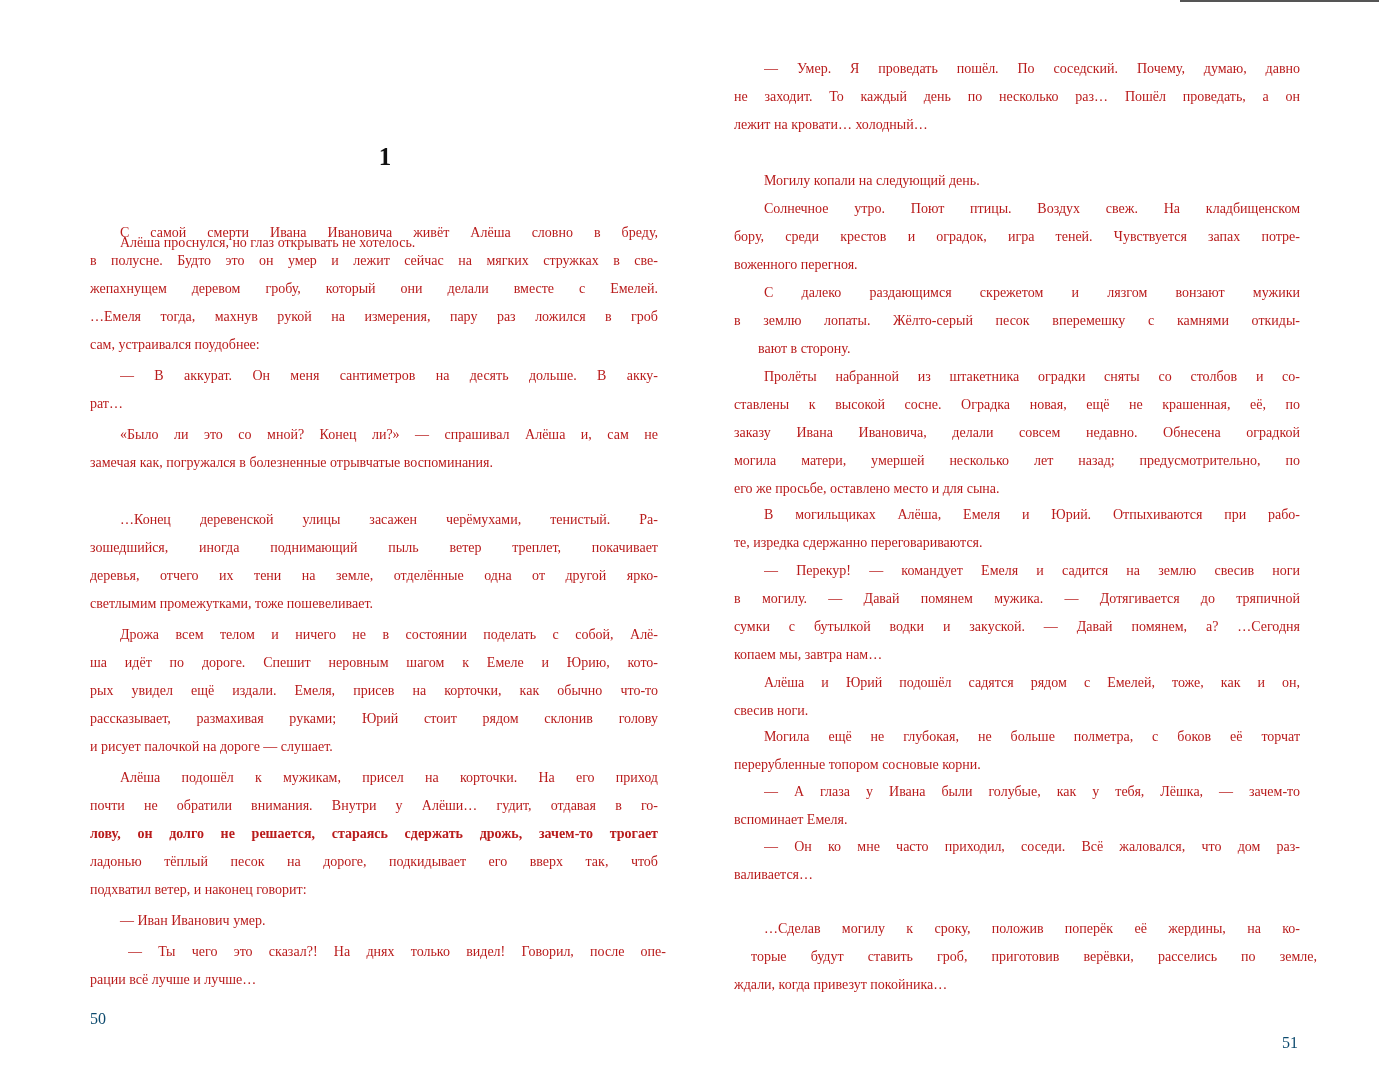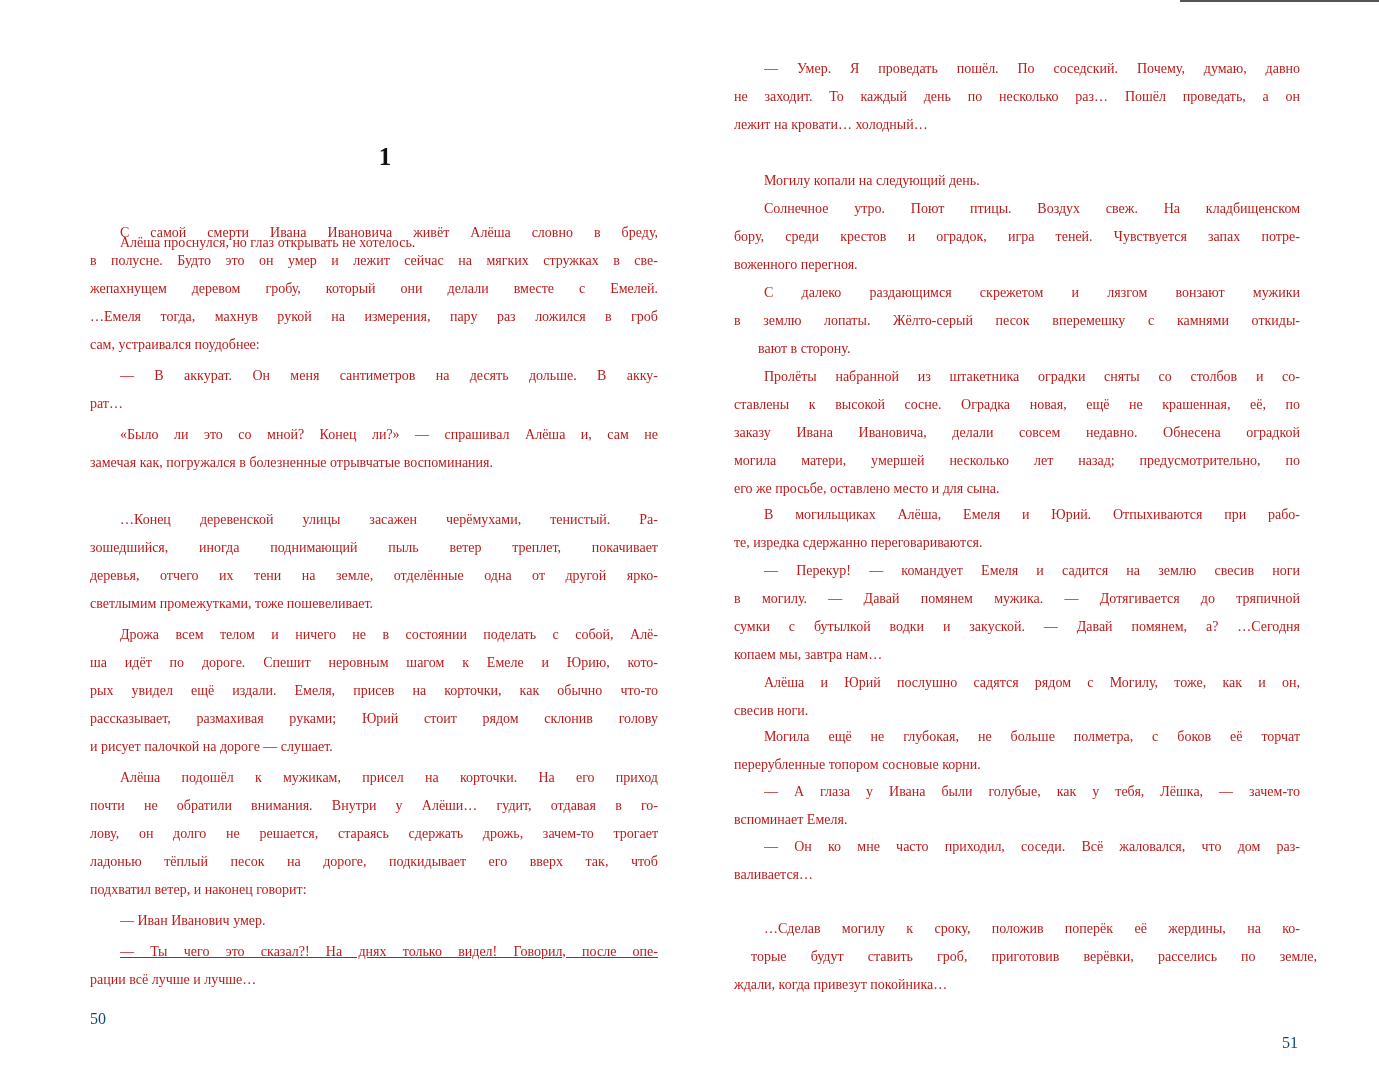--- a/index.html
+++ b/index.html
@@ -39,25 +39,25 @@
       <div class="line just" style="left: 90px; top: 537px; width: 568px; white-space: normal; height: 22px; overflow: hidden;">зошедшийся, иногда поднимающий пыль ветер треплет, покачивает</div>
       <div class="line just" style="left: 90px; top: 565px; width: 568px; white-space: normal; height: 22px; overflow: hidden;">деревья, отчего их тени на земле, отделённые одна от другой ярко-</div>
       <div class="line" style="left: 90px; top: 593px;">светлымим промежутками, тоже пошевеливает.</div>
       <div class="line just" style="left: 120px; top: 624px; width: 538px; white-space: normal; height: 22px; overflow: hidden;">Дрожа всем телом и ничего не в состоянии поделать с собой, Алё-</div>
       <div class="line just" style="left: 90px; top: 652px; width: 568px; white-space: normal; height: 22px; overflow: hidden;">ша идёт по дороге. Спешит неровным шагом к Емеле и Юрию, кото-</div>
       <div class="line just" style="left: 90px; top: 680px; width: 568px; white-space: normal; height: 22px; overflow: hidden;">рых увидел ещё издали. Емеля, присев на корточки, как обычно что-то</div>
       <div class="line just" style="left: 90px; top: 708px; width: 568px; white-space: normal; height: 22px; overflow: hidden;">рассказывает, размахивая руками; Юрий стоит рядом склонив голову</div>
       <div class="line" style="left: 90px; top: 736px;">и рисует палочкой на дороге — слушает.</div>
       <div class="line just" style="left: 120px; top: 767px; width: 538px; white-space: normal; height: 22px; overflow: hidden;">Алёша подошёл к мужикам, присел на корточки. На его приход</div>
       <div class="line just" style="left: 90px; top: 795px; width: 568px; white-space: normal; height: 22px; overflow: hidden;">почти не обратили внимания. Внутри у Алёши… гудит, отдавая в го-</div>
-      <div class="line just" style="left: 90px; top: 823px; width: 568px; white-space: normal; height: 22px; overflow: hidden;">лову, он долго не решается, стараясь сдержать дрожь, зачем-то трогает</div>
+      <div class="line just" style="left: 90px; top: 823px; width: 568px; white-space: normal; height: 22px; overflow: hidden; font-weight: bold;">лову, он долго не решается, стараясь сдержать дрожь, зачем-то трогает</div>
       <div class="line just" style="left: 90px; top: 851px; width: 568px; white-space: normal; height: 22px; overflow: hidden;">ладонью тёплый песок на дороге, подкидывает его вверх так, чтоб</div>
       <div class="line" style="left: 90px; top: 879px;">подхватил ветер, и наконец говорит:</div>
       <div class="line" style="left: 120px; top: 910px;">— Иван Иванович умер.</div>
-      <div class="line just" style="left: 120px; top: 941px; width: 538px; white-space: normal; height: 22px; overflow: hidden; text-decoration: underline;">— Ты чего это сказал?! На днях только видел! Говорил, после опе-</div>
+      <div class="line just" style="left: 128px; top: 941px; width: 538px; white-space: normal; height: 22px; overflow: hidden;">— Ты чего это сказал?! На днях только видел! Говорил, после опе-</div>
       <div class="line" style="left: 90px; top: 969px;">рации всё лучше и лучше…</div>
     </div>
   <div class="page-num" style="left:90px; top:1010px;">50</div>
 </div>
 
 <div class="page right">
   <div id="right-lines">
       <div class="line just" style="left: 74px; top: 58px; width: 536px; white-space: normal; height: 22px; overflow: hidden;">— Умер. Я проведать пошёл. По соседский. Почему, думаю, давно</div>
       <div class="line just" style="left: 44px; top: 86px; width: 566px; white-space: normal; height: 22px; overflow: hidden;">не заходит. То каждый день по несколько раз… Пошёл проведать, а он</div>
       <div class="line" style="left: 44px; top: 114px;">лежит на кровати… холодный…</div>
@@ -72,21 +72,21 @@
       <div class="line just" style="left: 44px; top: 394px; width: 566px; white-space: normal; height: 22px; overflow: hidden;">ставлены к высокой сосне. Оградка новая, ещё не крашенная, её, по</div>
       <div class="line just" style="left: 44px; top: 422px; width: 566px; white-space: normal; height: 22px; overflow: hidden;">заказу Ивана Ивановича, делали совсем недавно. Обнесена оградкой</div>
       <div class="line just" style="left: 44px; top: 450px; width: 566px; white-space: normal; height: 22px; overflow: hidden;">могила матери, умершей несколько лет назад; предусмотрительно, по</div>
       <div class="line" style="left: 44px; top: 478px;">его же просьбе, оставлено место и для сына.</div>
       <div class="line just" style="left: 74px; top: 504px; width: 536px; white-space: normal; height: 22px; overflow: hidden;">В могильщиках Алёша, Емеля и Юрий. Отпыхиваются при рабо-</div>
       <div class="line" style="left: 44px; top: 532px;">те, изредка сдержанно переговариваются.</div>
       <div class="line just" style="left: 74px; top: 560px; width: 536px; white-space: normal; height: 22px; overflow: hidden;">— Перекур! — командует Емеля и садится на землю свесив ноги</div>
       <div class="line just" style="left: 44px; top: 588px; width: 566px; white-space: normal; height: 22px; overflow: hidden;">в могилу. — Давай помянем мужика. — Дотягивается до тряпичной</div>
       <div class="line just" style="left: 44px; top: 616px; width: 566px; white-space: normal; height: 22px; overflow: hidden;">сумки с бутылкой водки и закуской. — Давай помянем, а? …Сегодня</div>
       <div class="line" style="left: 44px; top: 644px;">копаем мы, завтра нам…</div>
-      <div class="line just" style="left: 74px; top: 672px; width: 536px; white-space: normal; height: 22px; overflow: hidden;">Алёша и Юрий послушно садятся рядом с Могилу, тоже, как и он,</div>
+      <div class="line just" style="left: 74px; top: 672px; width: 536px; white-space: normal; height: 22px; overflow: hidden;">Алёша и Юрий подошёл садятся рядом с Емелей, тоже, как и он,</div>
       <div class="line" style="left: 44px; top: 700px;">свесив ноги.</div>
       <div class="line just" style="left: 74px; top: 726px; width: 536px; white-space: normal; height: 22px; overflow: hidden;">Могила ещё не глубокая, не больше полметра, с боков её торчат</div>
       <div class="line" style="left: 44px; top: 754px;">перерубленные топором сосновые корни.</div>
       <div class="line just" style="left: 74px; top: 781px; width: 536px; white-space: normal; height: 22px; overflow: hidden;">— А глаза у Ивана были голубые, как у тебя, Лёшка, — зачем-то</div>
       <div class="line" style="left: 44px; top: 809px;">вспоминает Емеля.</div>
       <div class="line just" style="left: 74px; top: 836px; width: 536px; white-space: normal; height: 22px; overflow: hidden;">— Он ко мне часто приходил, соседи. Всё жаловался, что дом раз-</div>
       <div class="line" style="left: 44px; top: 864px;">валивается…</div>
       <div class="line just" style="left: 74px; top: 918px; width: 536px; white-space: normal; height: 22px; overflow: hidden;">…Сделав могилу к сроку, положив поперёк её жердины, на ко-</div>
       <div class="line just" style="left: 61px; top: 946px; width: 566px; white-space: normal; height: 22px; overflow: hidden;">торые будут ставить гроб, приготовив верёвки, расселись по земле,</div>
       <div class="line" style="left: 44px; top: 974px;">ждали, когда привезут покойника…</div>

